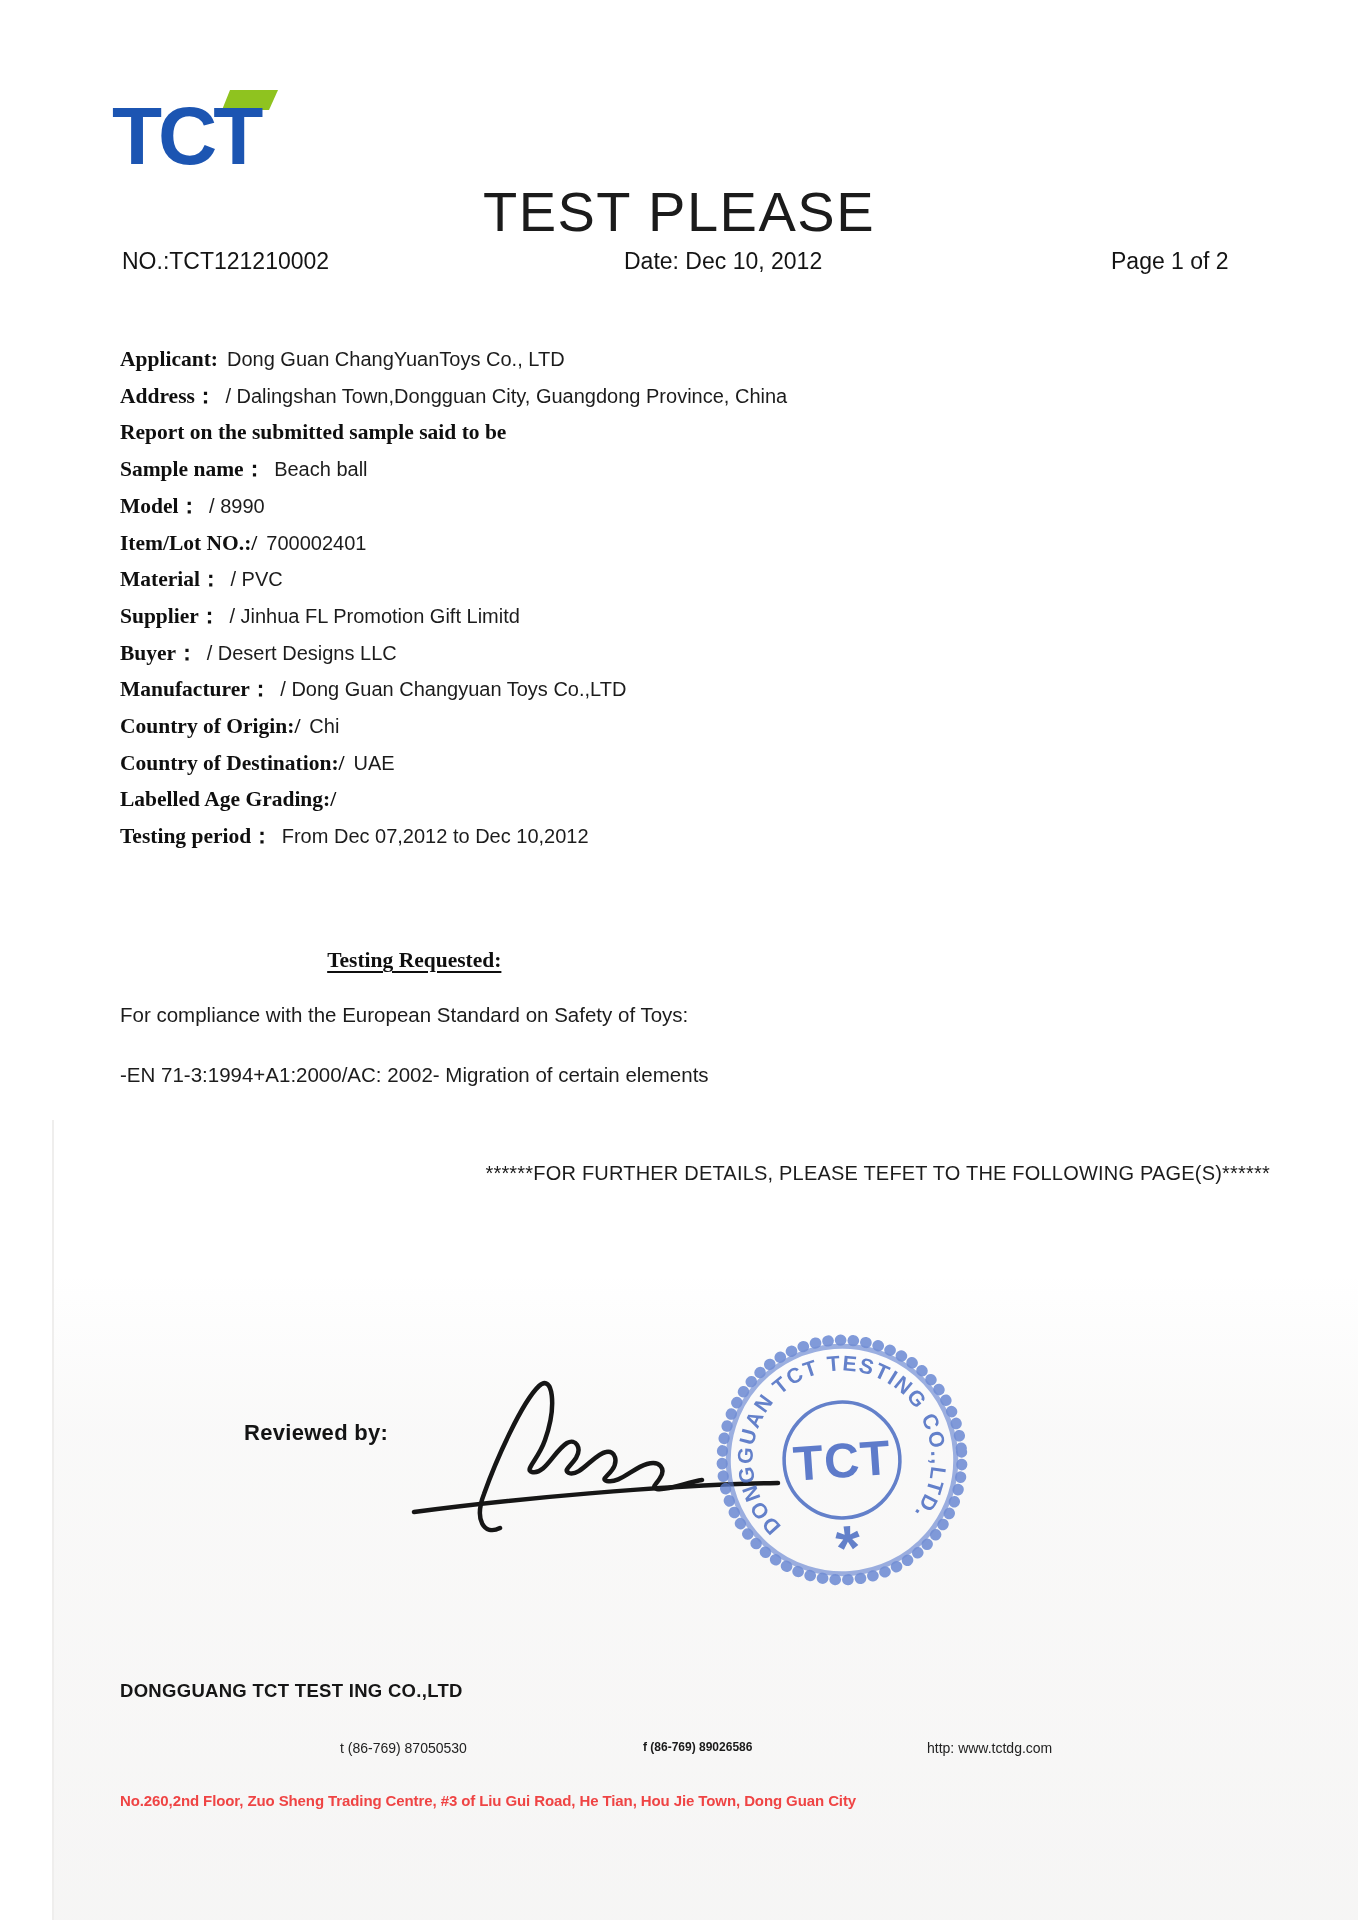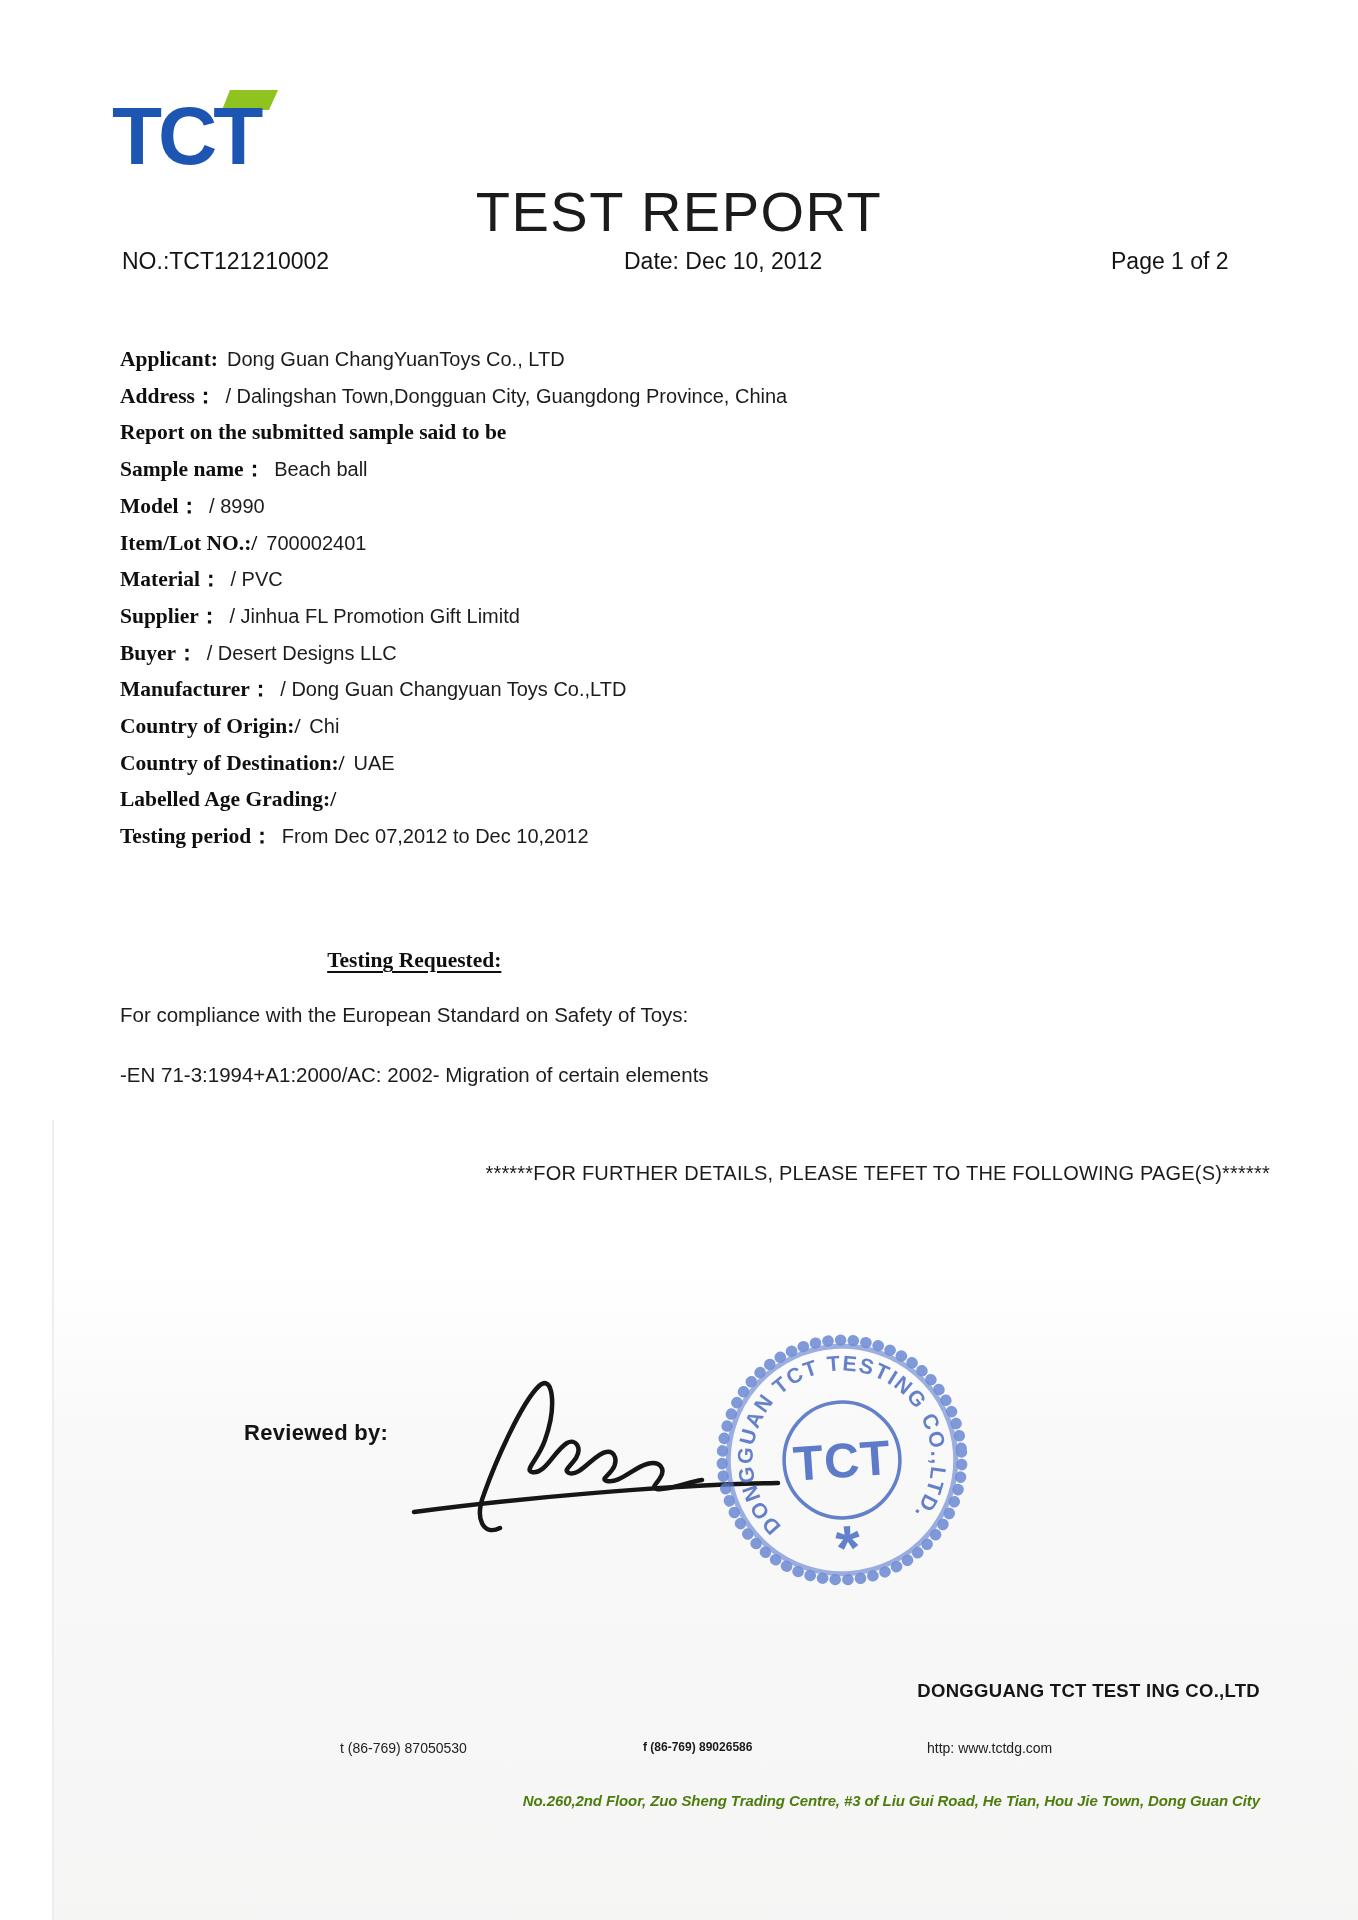--- a/index.html
+++ b/index.html
@@ -48,43 +48,43 @@
   .further-note{
     position:absolute;left:150px;top:1162px;width:1120px;
     text-align:right;font-size:20px;letter-spacing:0.2px;color:#1c1c1c;
   }
   
   .reviewed{position:absolute;left:244px;top:1420px;font-weight:bold;font-size:22px;letter-spacing:0.3px;text-align:center;}
   .signature{position:absolute;left:402px;top:1358px;width:388px;height:182px;}
   .stamp{position:absolute;left:712px;top:1330px;width:260px;height:260px;}
   
   .footer-company{
-    position:absolute;left:120px;top:1680px;width:1140px;text-align:right;
+    position:absolute;left:120px;top:1680px;width:1140px;text-align:left;
     font-weight:bold;font-size:18.5px;letter-spacing:0.3px;color:#161616;
   }
   .footer-tel{position:absolute;left:340px;top:1740px;font-size:14px;color:#222;}
   .footer-fax{position:absolute;left:643px;top:1740px;font-size:12px;font-weight:bold;color:#1a1a1a;}
   .footer-web{position:absolute;left:927px;top:1740px;font-size:14px;color:#222;}
   .footer-address{
-    position:absolute;left:120px;top:1792px;width:1140px;text-align:right;
-    font-size:15px;font-weight:bold;letter-spacing:-0.1px;color:#4d7c0f;font-style:italic;
+    position:absolute;left:120px;top:1792px;width:1140px;text-align:left;
+    font-size:15px;font-weight:bold;letter-spacing:-0.1px;color:#ef4444;
   }
 </style>
 </head>
 <body>
 
 <div class="scan-shade"></div>
 <div class="page-edge"></div>
 
 <svg class="logo" viewBox="0 0 172 96">
   <polygon points="118,6 166,6 157,26 110,26" fill="#8fc31f"></polygon>
   <text x="0" y="80" font-size="82" font-weight="bold" letter-spacing="-4" fill="#1c55b2" style="font-family:'Liberation Sans',sans-serif">TCT</text>
 </svg>
 
-<div class="title">TEST REPORT</div>
+<div class="title">TEST PLEASE</div>
 <div class="hdr-no">NO.:TCT121210002</div>
 <div class="hdr-date">Date: Dec 10, 2012</div>
 <div class="hdr-page">Page 1 of 2</div>
 
 <div class="fields">
   <div class="frow"><span class="flabel">Applicant:</span><span class="fvalue">Dong Guan ChangYuanToys Co., LTD</span></div>
   <div class="frow"><span class="flabel">Address：</span><span class="fvalue">/ Dalingshan Town,Dongguan City, Guangdong Province, China</span></div>
   <div class="frow"><span class="flabel">Report on the submitted sample said to be</span><span class="fvalue"></span></div>
   <div class="frow"><span class="flabel">Sample name：</span><span class="fvalue">Beach ball</span></div>
   <div class="frow"><span class="flabel">Model：</span><span class="fvalue">/ 8990</span></div>

